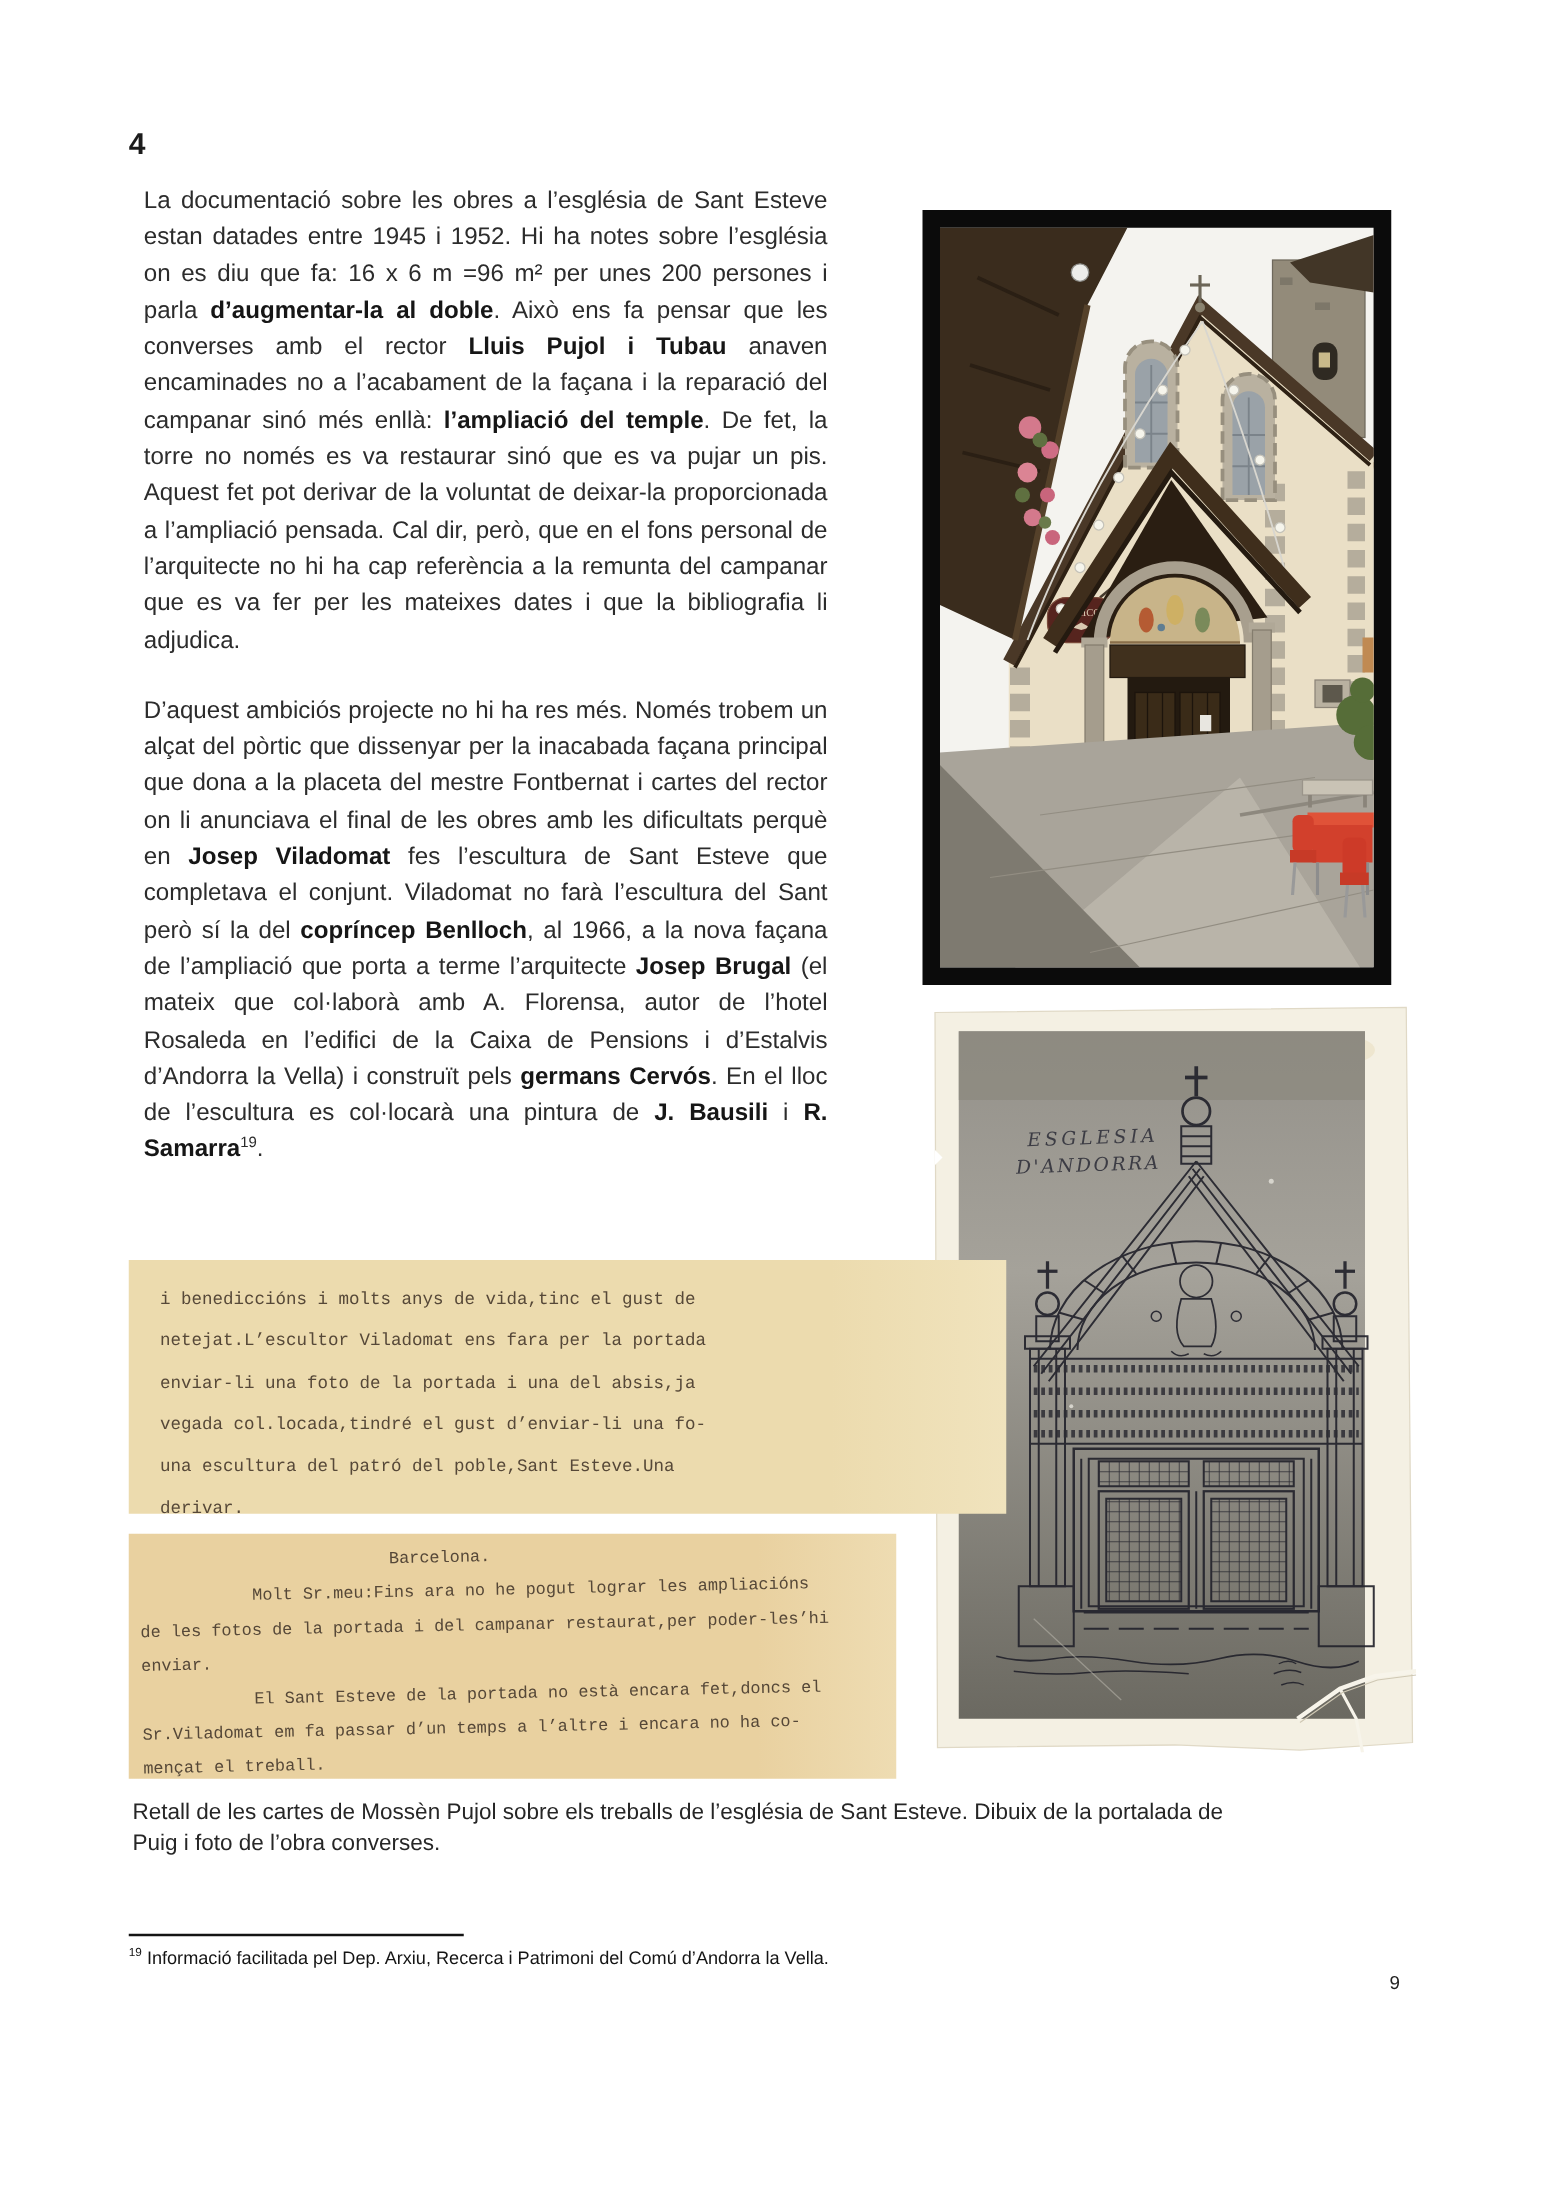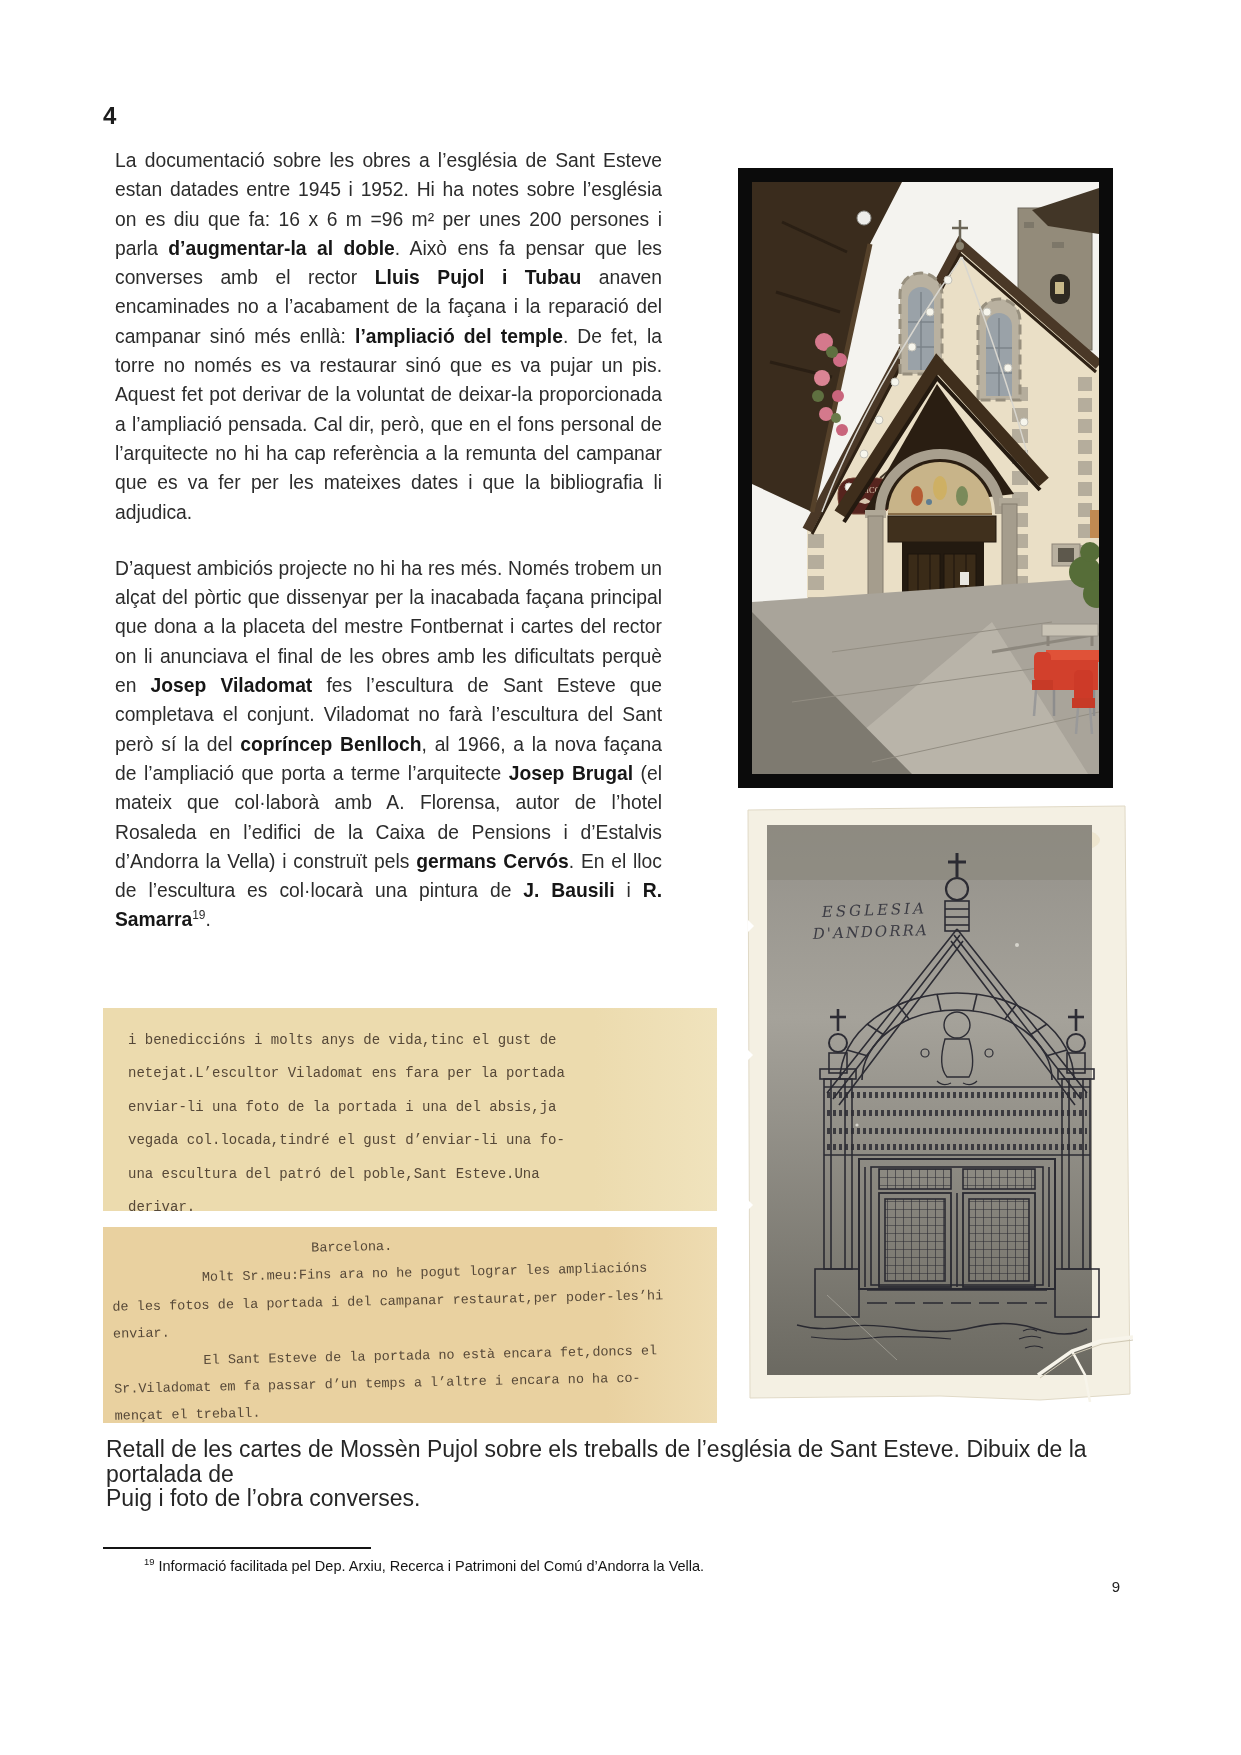--- a/index.html
+++ b/index.html
@@ -9,32 +9,32 @@
   .heading{position:absolute;left:103px;top:102px;display:flex;color:#1c1c1c;
            font-size:24px;font-weight:bold;letter-spacing:.2px;}
   .heading .num{width:69px;}
   
   .bodytext{position:absolute;left:103px;top:146px;width:559px;color:#2c2c2c;}
   .bodytext p{margin:0 0 27px 12px;text-align:justify;font-size:19.3px;line-height:29.3px;}
   .bodytext strong{color:#161616;}
   .bodytext sup{font-size:.62em;vertical-align:super;line-height:0;}
   
   .letter{position:absolute;left:103px;overflow:hidden;}
-  .letter1{top:1008px;width:614px;height:203px;}
+  .letter1{top:1008px;width:702px;height:203px;}
   .letter2{top:1227px;width:614px;height:196px;}
   .letter-inner{font-family:"Liberation Mono",monospace;color:#564838;}
   .letter1 .letter-inner{padding:16px 0 0 25px;font-size:14px;line-height:33.4px;}
   .letter2 .letter-inner{padding:12px 0 0 12px;font-size:13.5px;line-height:27.4px;
                          transform:rotate(-1.2deg);transform-origin:0 100%;}
   .tl{white-space:nowrap;}
   
   .caption{position:absolute;left:106px;top:1437px;width:1040px;color:#262626;
-           font-size:23px;line-height:24.5px;}
+           font-size:18px;line-height:24.5px;}
   .fn-rule{position:absolute;left:103px;top:1547px;width:268px;border-top:2px solid #141414;}
-  .footnote{position:absolute;left:103px;top:1556px;font-size:14.5px;color:#141414;margin-left:41px;}
+  .footnote{position:absolute;left:103px;top:1556px;font-size:14.5px;color:#141414;}
   .footnote sup{font-size:.65em;vertical-align:super;}
   .pagenum{position:absolute;left:1080px;top:1578px;width:40px;text-align:right;
            font-size:15px;color:#222;}
   
   .photo-frame{position:absolute;left:738px;top:168px;width:375px;height:620px;background:#0b0b0b;}
   .photo-frame svg{position:absolute;left:14px;top:14px;}
   .drawing{position:absolute;left:740px;top:800px;width:393px;height:602px;}
 </style>
 </head>
 <body>

